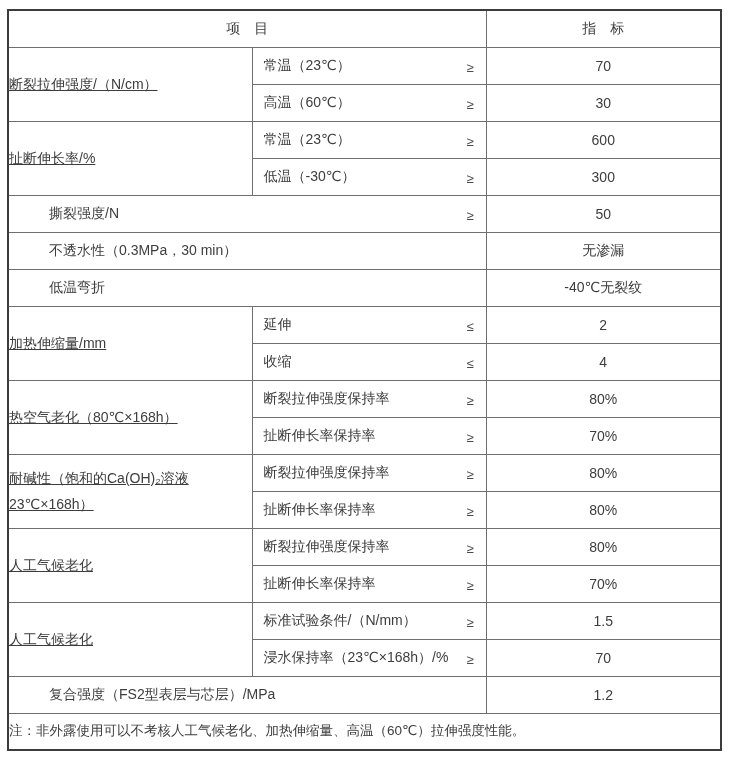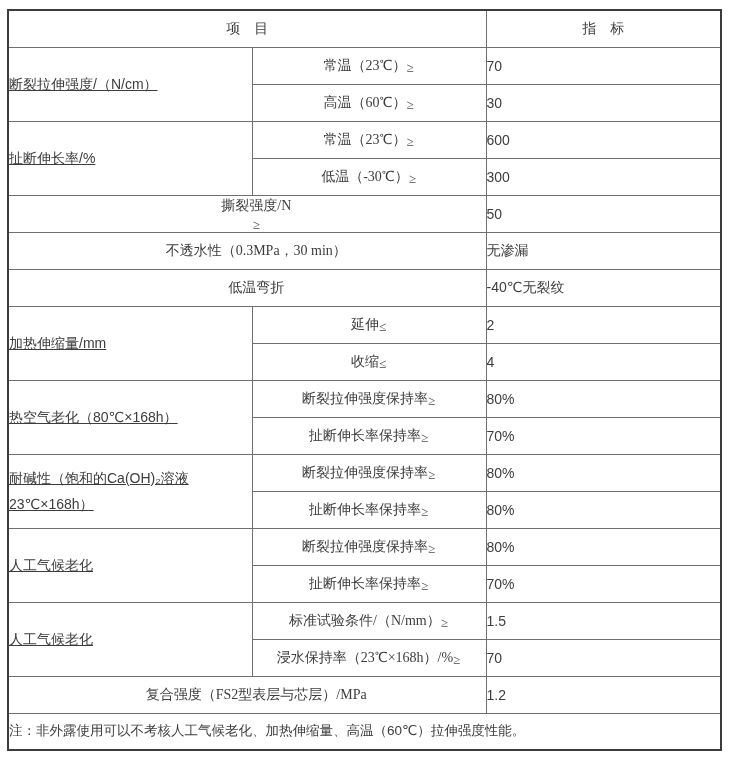--- a/index.html
+++ b/index.html
@@ -52,32 +52,32 @@
   td.group-label {
     text-align: left;
     padding-left: 30px;
     padding-right: 10px;
     line-height: 26px;
     text-decoration: underline;
   }
   .flexcell {
     display: flex;
     align-items: center;
-    justify-content: center;
-    font-family: Liberation Serif, serif;
+    justify-content: space-between;
   }
   td.sub-cell .flexcell { padding-left: 11px; padding-right: 12px; }
-  td.single-cell .flexcell { padding-left: 30px; padding-right: 12px; flex-direction: column; }
+  td.single-cell .flexcell { padding-left: 40px; padding-right: 12px; }
   .op {
     font-size: 13px;
     color: #4a4a4a;
     position: relative;
     top: 2px;
   }
   td.value-cell {
+    text-align: center;
     font-size: 14px;
   }
   td.note-cell {
     text-align: left;
     padding-left: 26px;
     font-size: 13.5px;
   }
 </style>
 </head>
 <body>

